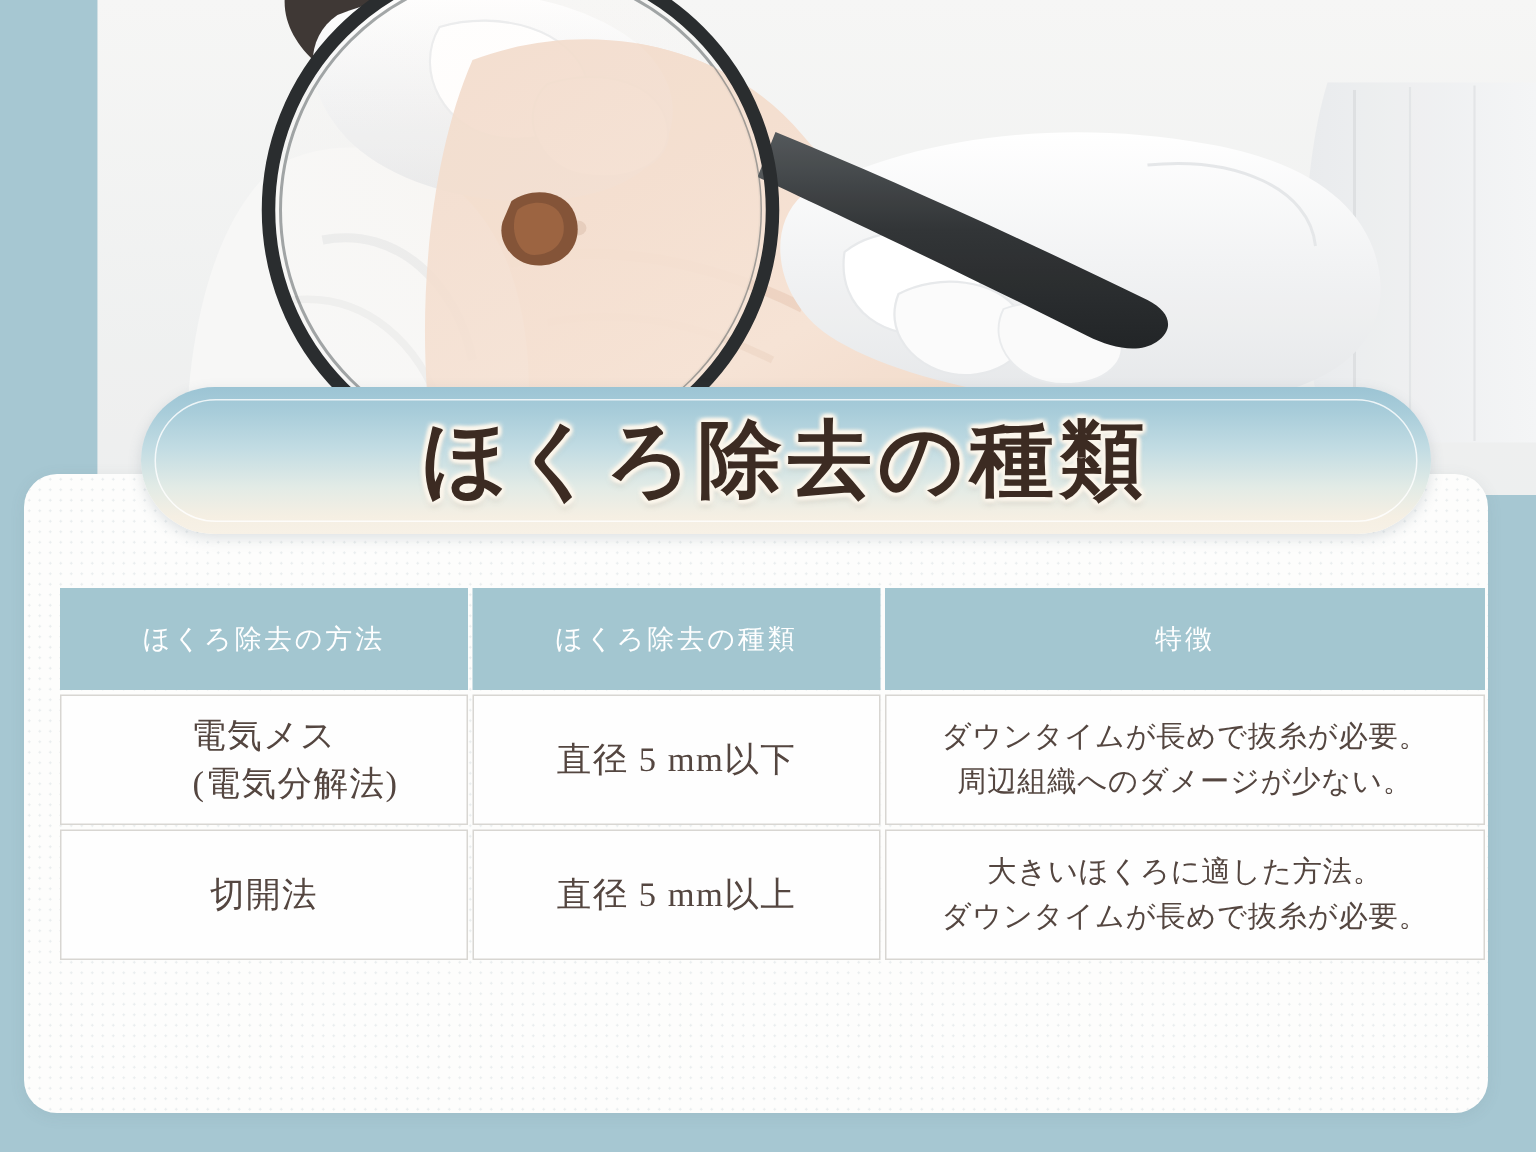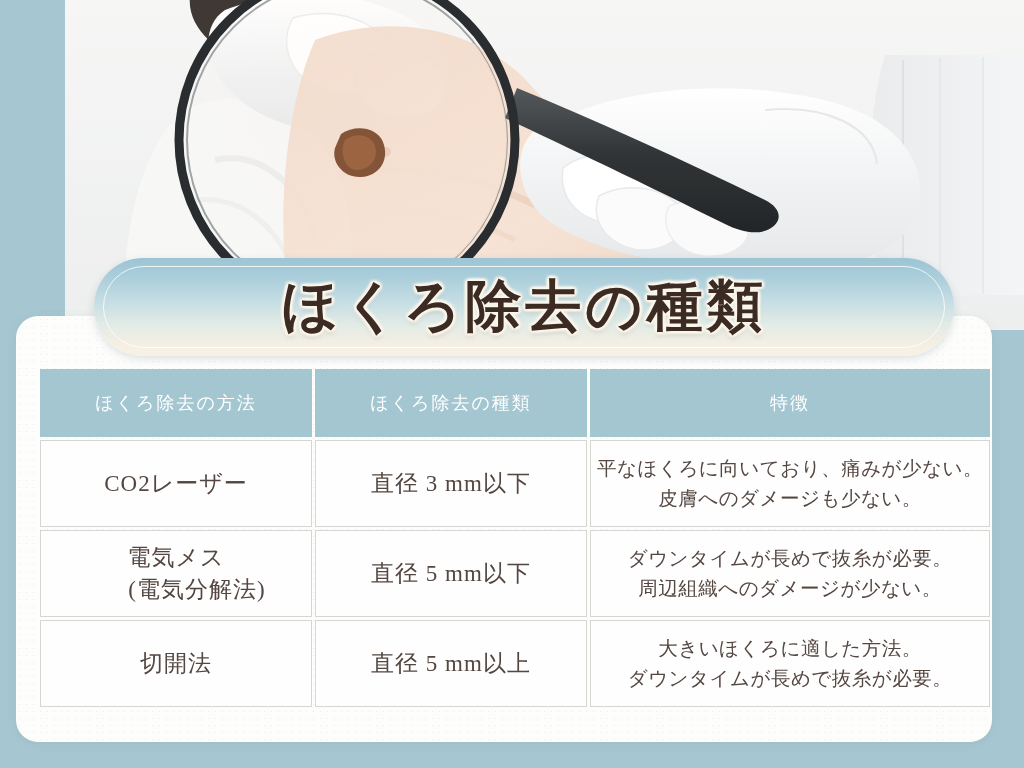--- a/index.html
+++ b/index.html
@@ -106,21 +106,21 @@
        2px -2px 3px #fbf6ec,
       -2px 2px 3px #fbf6ec,
        0 3px 5px rgba(120,100,80,0.35);
     white-space: nowrap;
   }
 
   
   .table {
     position: absolute;
     left: 37px;
-    top: 366px;
+    top: 389px;
     width: 950px;
     border-collapse: separate;
     border-spacing: 3px;
     table-layout: fixed;
   }
   .table th {
     background: #a3c6d0;
     color: #ffffff;
     font-weight: 400;
     font-size: 18px;
@@ -259,30 +259,20 @@
     <thead>
       <tr>
         <th>ほくろ除去の方法</th>
         <th>ほくろ除去の種類</th>
         <th>特徴</th>
       </tr>
     </thead>
     <tbody>
       <tr>
         <td class="method">
-          <span>CO2レーザー</span>
-        </td>
-        <td class="size nowrap">直径 3 mm以下</td>
-        <td class="feature">
-          <span>平なほくろに向いており、痛みが少ない。</span><br>
-          <span>皮膚へのダメージも少ない。</span>
-        </td>
-      </tr>
-      <tr>
-        <td class="method">
           <span>電気メス</span>
           <span class="sub">(電気分解法)</span>
         </td>
         <td class="size nowrap">直径 5 mm以下</td>
         <td class="feature">
           <span>ダウンタイムが長めで抜糸が必要。</span><br>
           <span>周辺組織へのダメージが少ない。</span>
         </td>
       </tr>
       <tr>

